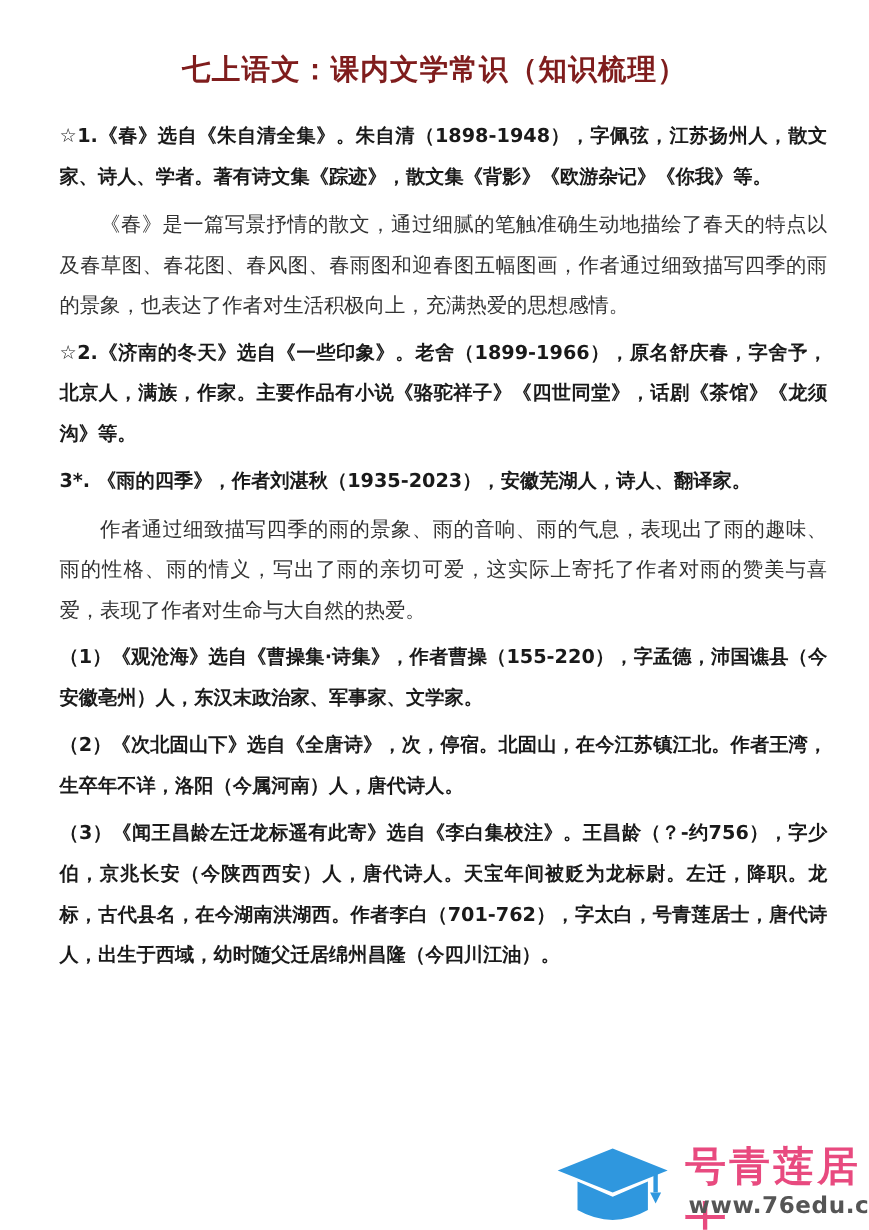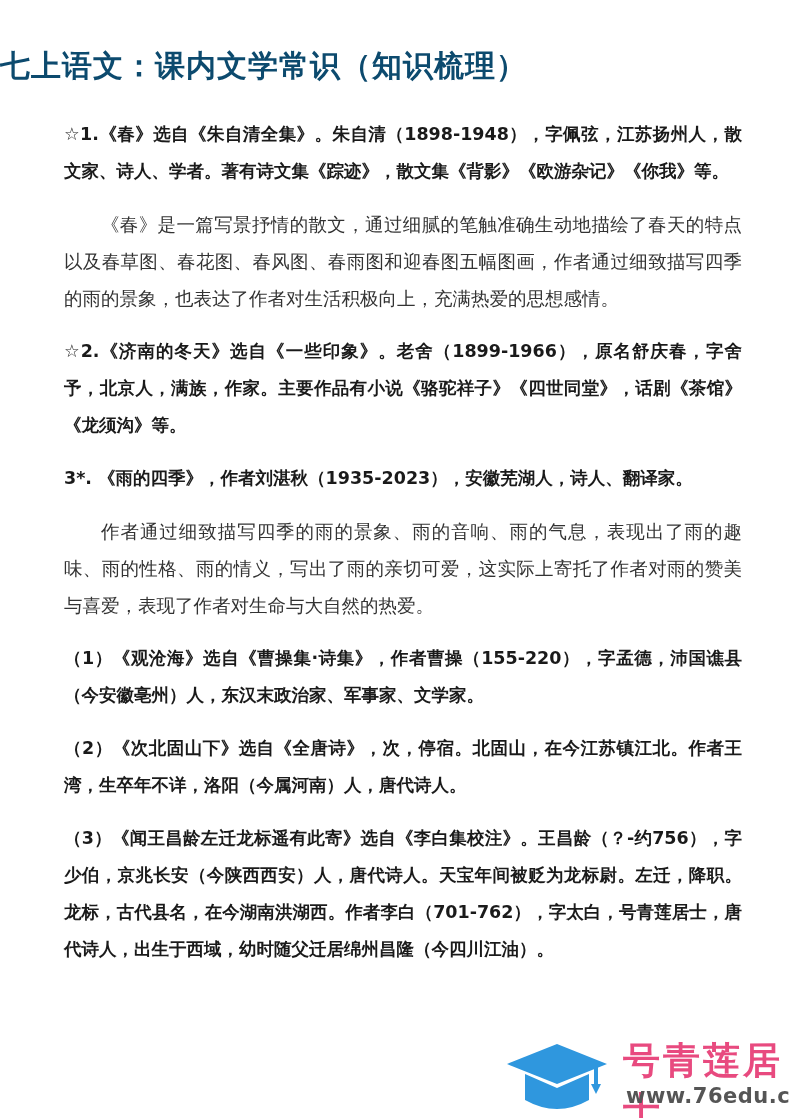--- a/index.html
+++ b/index.html
@@ -1,22 +1,22 @@
 <!DOCTYPE html>
 <html><head>
 <meta charset="utf-8">
 <style>
   html, body { margin: 0; padding: 0; background: #ffffff; }
   body { width: 790px; height: 1118px; position: relative; overflow: hidden;
          font-family: "DejaVu Serif", "Liberation Serif", serif; color: #1a1a1a; }
-  .title { position: absolute; top: 46px; left: 0; width: 790px; text-align: left;
-           font-size: 30px; color: #0c4a6e; font-weight: bold; letter-spacing: 1px;
+  .title { position: absolute; top: 46px; left: 0; width: 790px; text-align: center;
+           font-size: 26px; color: #7f1d1d; font-weight: bold; letter-spacing: 1px;
            font-family: "DejaVu Serif", serif; }
   .content { position: absolute; top: 100px; left: 48px; width: 710px; }
-  .para { font-size: 18.5px; line-height: 37px; margin: 16px; text-align: justify; }
+  .para { font-size: 18.5px; line-height: 37px; margin: 6px; text-align: justify; }
   .bold { font-weight: bold; font-family: "DejaVu Sans", sans-serif; font-size: 17.5px; }
   .normal { font-weight: normal; color: #333; }
   .indent { text-indent: 2em; }
   .logo { position: absolute; left: 505px; top: 1036px; width: 280px; height: 78px; }
   .logo-cap { position: absolute; left: 0; top: 6px; width: 105px; height: 70px; }
   .logo-name { position: absolute; left: 118px; top: 0px; font-size: 37px; font-weight: bold;
                color: #e84a7f; font-family: "DejaVu Sans", sans-serif; letter-spacing: 3px; }
   .logo-url { position: absolute; left: 121px; top: 48px; font-size: 21px; font-weight: bold;
               color: #555555; font-family: "DejaVu Sans", sans-serif; letter-spacing: 0.5px; }
 </style>

